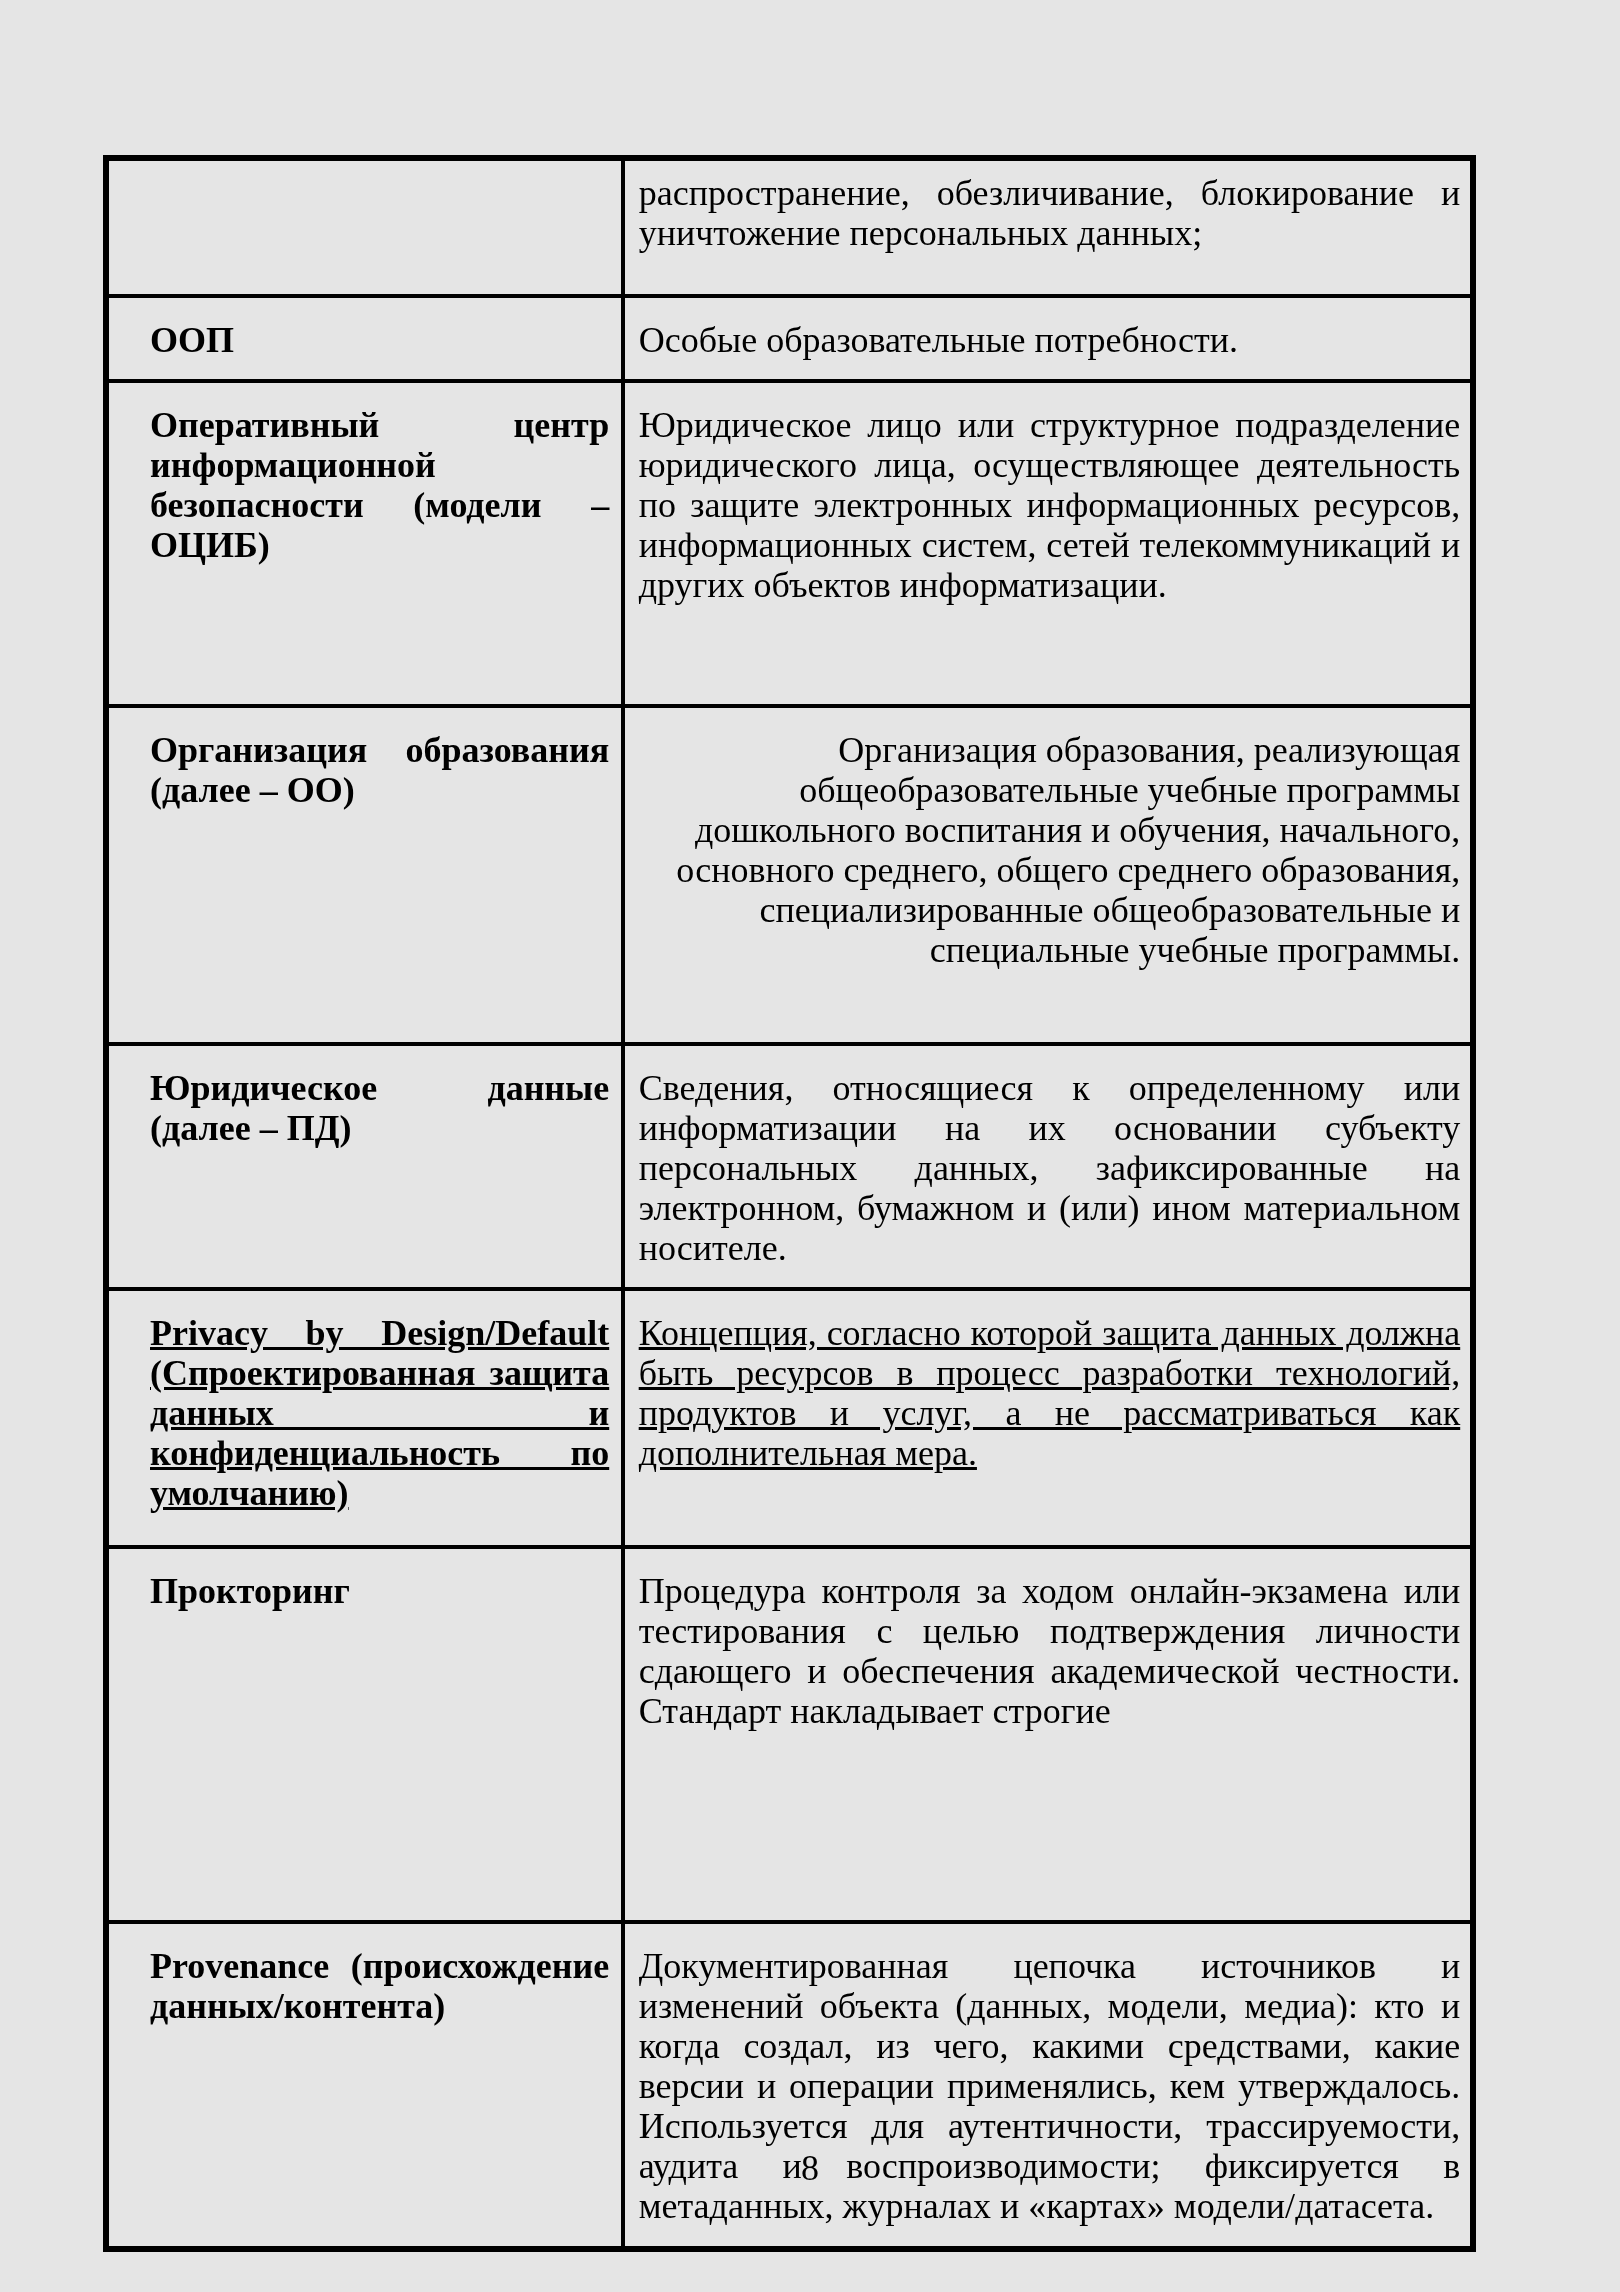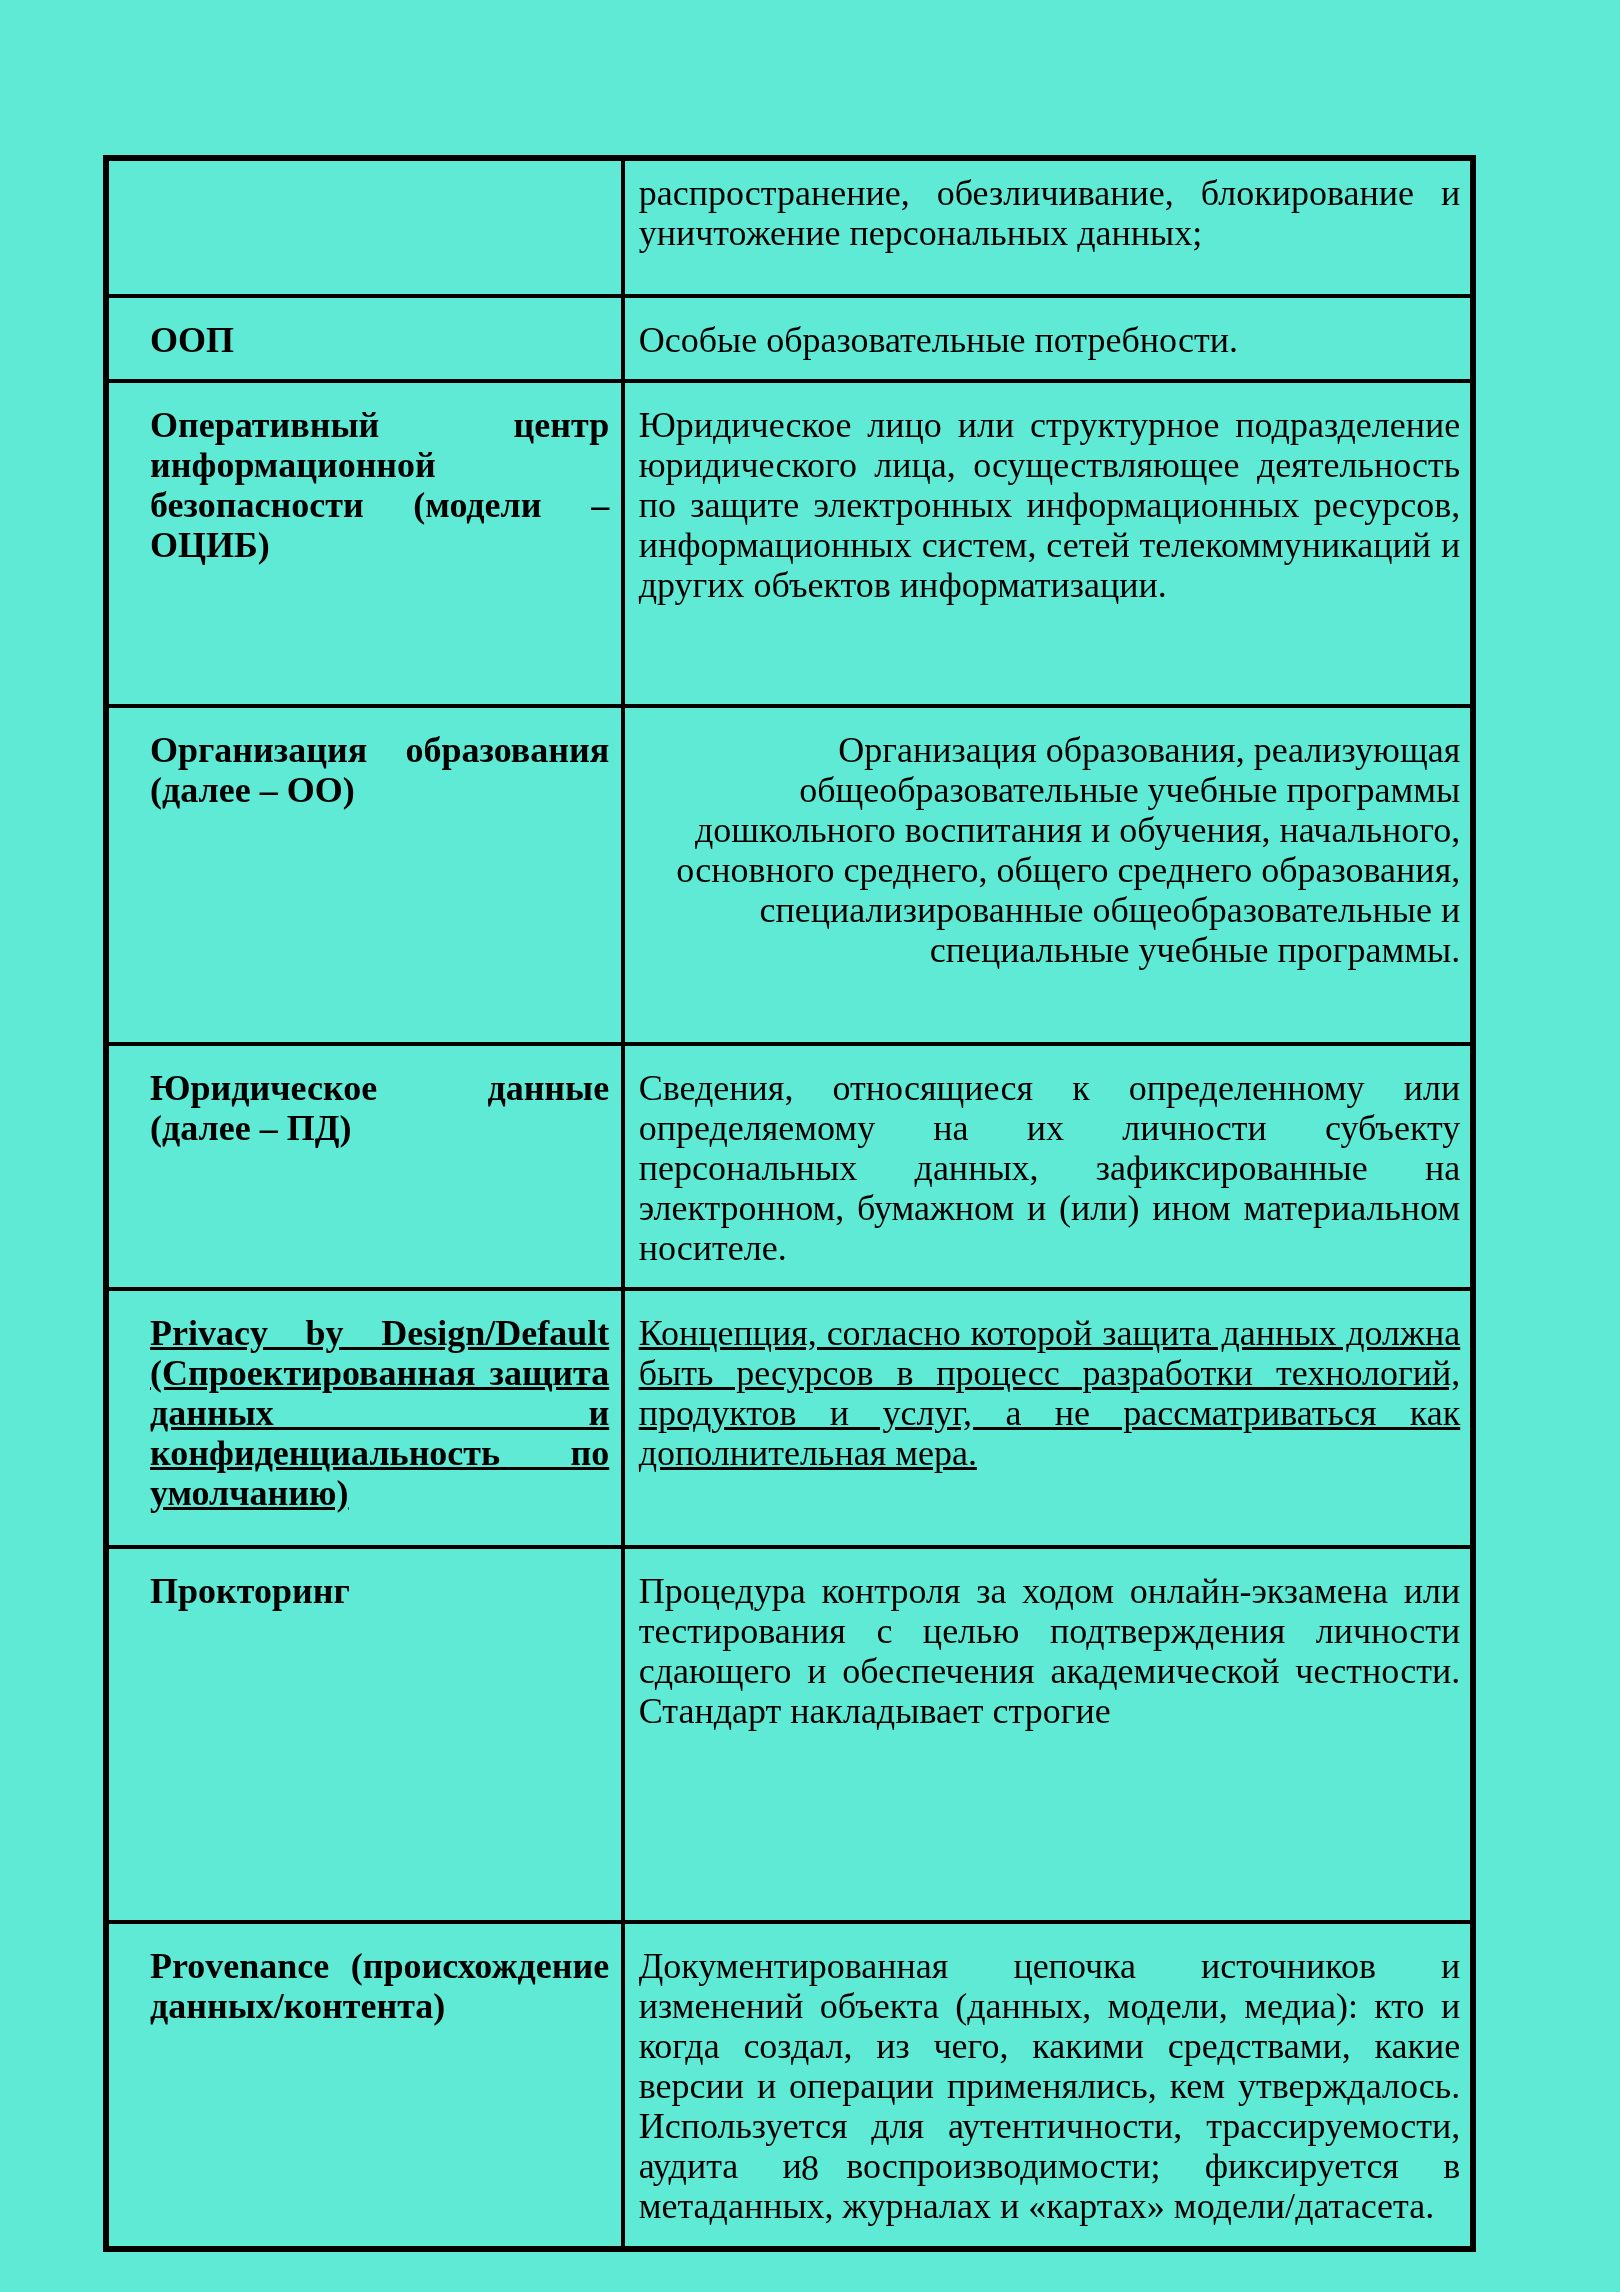--- a/index.html
+++ b/index.html
@@ -4,21 +4,21 @@
 <style>
   html, body {
     margin: 0;
     padding: 0;
     background: #ffffff;
   }
   .page {
     position: relative;
     width: 1620px;
     height: 2293px;
-    background: #5eead4;
+    background: #e5e5e5;
     font-family: "Liberation Serif", "DejaVu Serif", serif;
     color: #000000;
     overflow: hidden;
   }
   table.def-table {
     position: absolute;
     left: 103px;
     top: 155px;
     width: 1366px;
     border-collapse: collapse;
@@ -88,21 +88,21 @@
         <tr>
           <td class="term-cell">Оперативный центр информационной безопасности (модели – ОЦИБ)</td>
           <td class="def-cell">Юридическое лицо или структурное подразделение юридического лица, осуществляющее деятельность по защите электронных информационных ресурсов, информационных систем, сетей телекоммуникаций и других объектов информатизации.</td>
         </tr>
         <tr>
           <td class="term-cell">Организация образования (далее – ОО)</td>
           <td class="def-cell">Организация образования, реализующая общеобразовательные учебные программы дошкольного воспитания и обучения, начального, основного среднего, общего среднего образования, специализированные общеобразовательные и специальные учебные программы.</td>
         </tr>
         <tr>
           <td class="term-cell">Юридическое данные (далее – ПД)</td>
-          <td class="def-cell">Сведения, относящиеся к определенному или определяемому на их личности субъекту персональных данных, зафиксированные на электронном, бумажном и (или) ином материальном носителе.</td>
+          <td class="def-cell">Сведения, относящиеся к определенному или информатизации на их основании субъекту персональных данных, зафиксированные на электронном, бумажном и (или) ином материальном носителе.</td>
         </tr>
         <tr>
           <td class="term-cell">Privacy by Design/Default (Спроектированная защита данных и конфиденциальность по умолчанию)</td>
           <td class="def-cell">Концепция, согласно которой защита данных должна быть ресурсов в процесс разработки технологий, продуктов и услуг, а не рассматриваться как дополнительная мера.</td>
         </tr>
         <tr>
           <td class="term-cell">Прокторинг</td>
           <td class="def-cell">Процедура контроля за ходом онлайн-экзамена или тестирования с целью подтверждения личности сдающего и обеспечения академической честности. Стандарт накладывает строгие</td>
         </tr>
         <tr>

